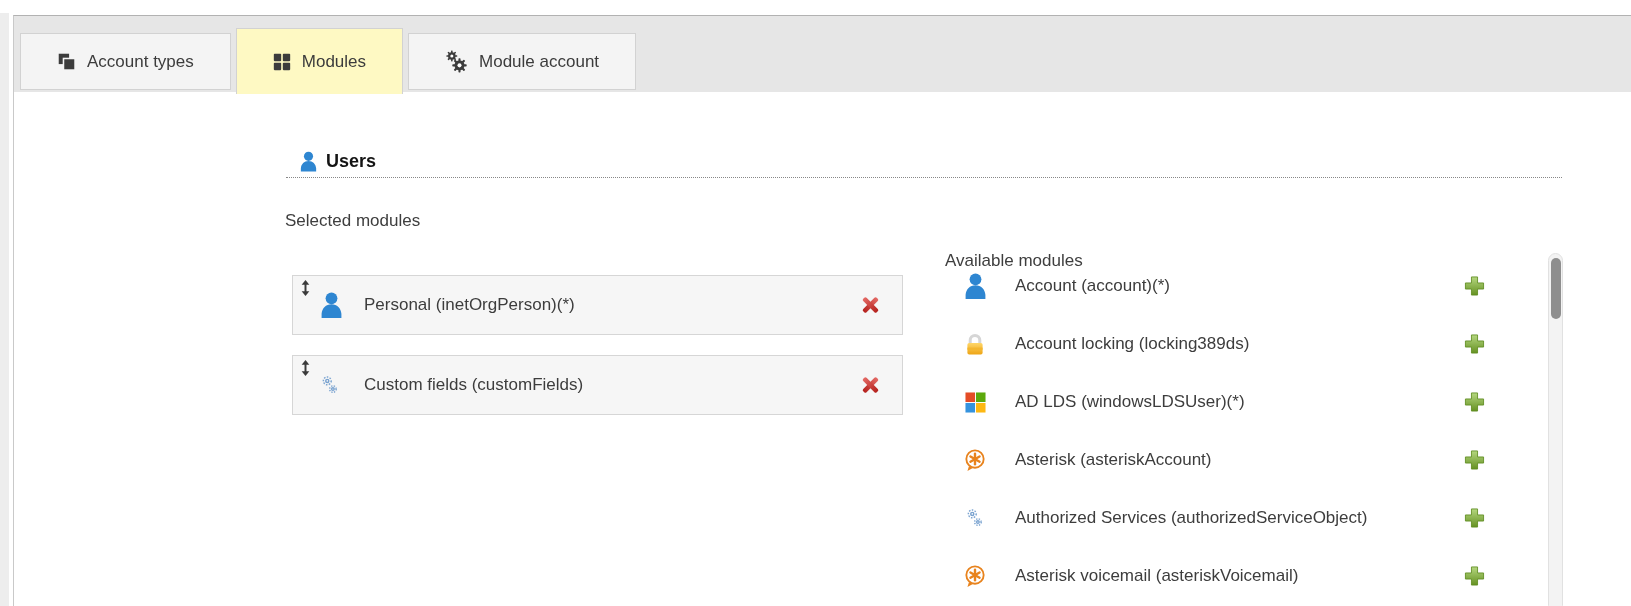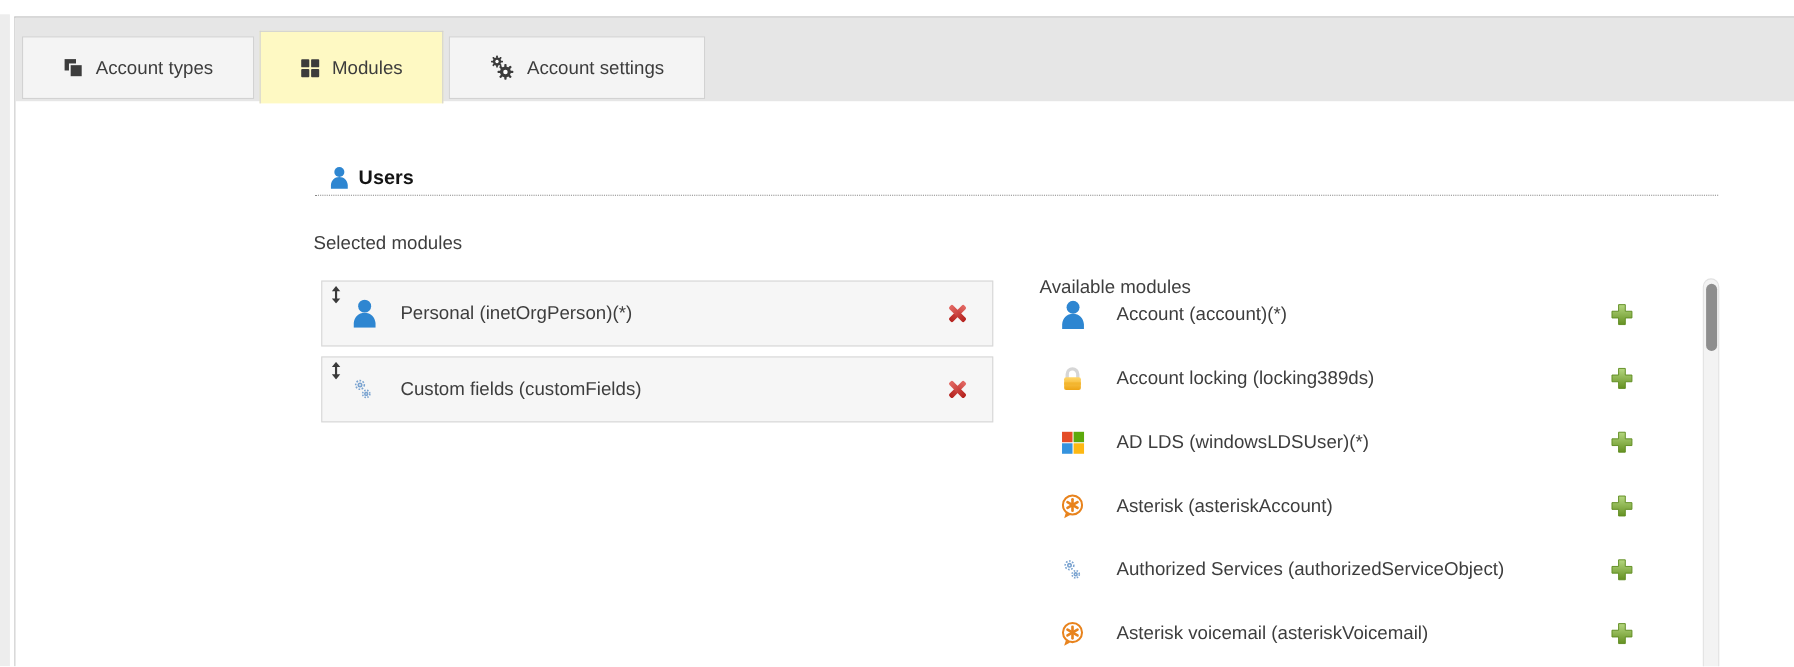--- a/index.html
+++ b/index.html
@@ -29,21 +29,21 @@
   .dotted-rule { position:absolute; left:286px; top:177px; width:1276px; height:0;
                  border-top:1px dotted #878787; }
 
   .col-header { position:absolute; top:211px; font-size:17px; color:#3e3e3e; }
   .col-header.sel { left:285px; }
   .col-header.avail { left:945px;margin-top:40px; }
 
   
   .sel-list { position:absolute; left:292px; top:255px; width:611px; }
   .sel-row { position:relative; height:60px; margin-bottom:9px; background:#f6f6f6;
-             border:1px solid #d6d6d6; }
+             border:1px solid #d6d6d6;margin-top:20px; }
   .sel-row .handle { position:absolute; left:7px; top:4px; cursor:grab; }
   .sel-row .rowicon { position:absolute; left:27px; top:50%; transform:translateY(-50%); }
   .sel-row .rowlabel { position:absolute; left:71px; top:50%; transform:translateY(-50%);
                        font-size:17px; color:#3d3d3d; white-space:nowrap; }
   .sel-row .xbtn { position:absolute; right:21px; top:50%; transform:translateY(-50%); cursor:pointer; }
 
   
   .avail-list { position:absolute; left:963px; top:257px; width:523px; }
   .avail-row { position:relative; height:58px; display:flex; align-items:center; }
   .avail-row .iconslot { width:24px; display:flex; justify-content:center; flex:none; }
@@ -103,21 +103,21 @@
               <g transform="translate(7.5,8.5) scale(0.74)">
                 <rect x="10.4" y="1" width="3.2" height="22" rx="1.1" fill="#3c3c3c"></rect>
                 <rect x="10.4" y="1" width="3.2" height="22" rx="1.1" fill="#3c3c3c" transform="rotate(45 12 12)"></rect>
                 <rect x="10.4" y="1" width="3.2" height="22" rx="1.1" fill="#3c3c3c" transform="rotate(90 12 12)"></rect>
                 <rect x="10.4" y="1" width="3.2" height="22" rx="1.1" fill="#3c3c3c" transform="rotate(135 12 12)"></rect>
                 <circle cx="12" cy="12" r="7.6" fill="#3c3c3c"></circle>
                 <circle cx="12" cy="12" r="3.1" fill="#fff"></circle>
               </g>
             </svg>
           </span>
-          <span>Account settings</span>
+          <span>Module account</span>
         </div>
       </div>
   </div>
 
   <div class="users-heading">
     <span class="icon" id="users-heading-icon">
         <svg width="17" height="25" viewBox="0 0 22 26">
           <g fill="#2e86d1">
             <circle cx="11" cy="6.3" r="5.9"></circle>
             <path d="M11 12.3 c-5.7 0 -9.4 4 -9.9 9.4 L1.1 26 h19.8 v-4.3 c-0.5 -5.4 -4.2 -9.4 -9.9 -9.4 z"></path>

